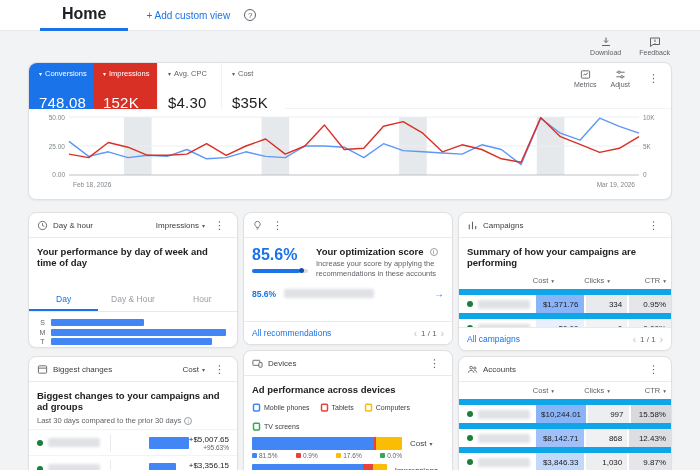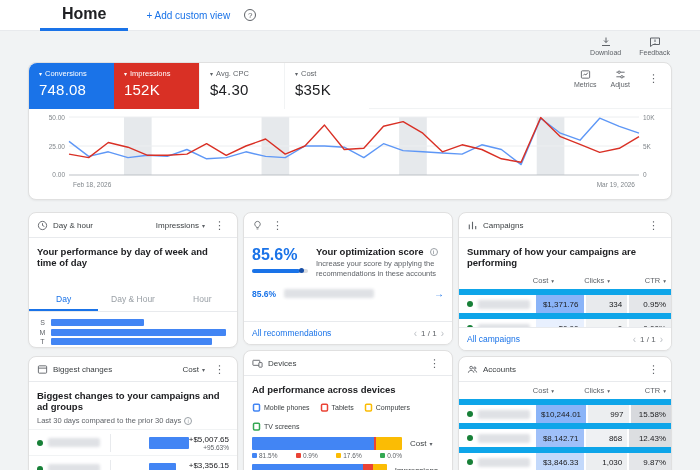--- a/index.html
+++ b/index.html
@@ -19,24 +19,24 @@
   
   .toolbar { position:absolute; top:36px; right:30px; display:flex; gap:18px; }
   .tool { display:flex; flex-direction:column; align-items:center; gap:1px; cursor:pointer; }
   .tool svg { width:12px; height:12px; }
   .tool span { font-size:7px; color:#5f6368; }
 
   
   .summary { position:absolute; left:28px; top:62px; width:644px; height:138px; background:#fff;
              border:1px solid #e0e0e0; border-radius:8px; box-shadow:0 1px 2px rgba(0,0,0,.05); }
   .chips { display:flex; height:46px; border-bottom:1px solid #f1f3f4; }
-  .chip { width:85px; height:46px; padding:6px 8px 4px 10px; cursor:pointer; }
+  .chip { width:64px; height:46px; padding:6px 8px 4px 10px; cursor:pointer; }
   .chip .lab { font-size:7.5px; display:flex; align-items:center; gap:3px; }
   .chip .tri { font-size:6px; }
-  .chip .val { font-size:15px; margin-top:3px; letter-spacing:.2px; }
+  .chip .val { font-size:15px; margin-top:16px; letter-spacing:.2px; }
   .chip.c0 { border-radius:8px 0 0 0; }
   .chip.white { border-left:1px solid #f1f3f4; }
   .chip.white .lab { color:#5f6368; }
   .chart-controls { position:absolute; top:6px; right:8px; display:flex; align-items:center; gap:14px; }
   .ctl { display:flex; flex-direction:column; align-items:center; gap:1px; cursor:pointer; }
   .ctl svg { width:11px; height:11px; }
   .ctl span { font-size:7px; color:#5f6368; }
   .kebab { color:#5f6368; font-size:11px; cursor:pointer; padding:2px 4px; }
   #main-chart { display:block; }
 

